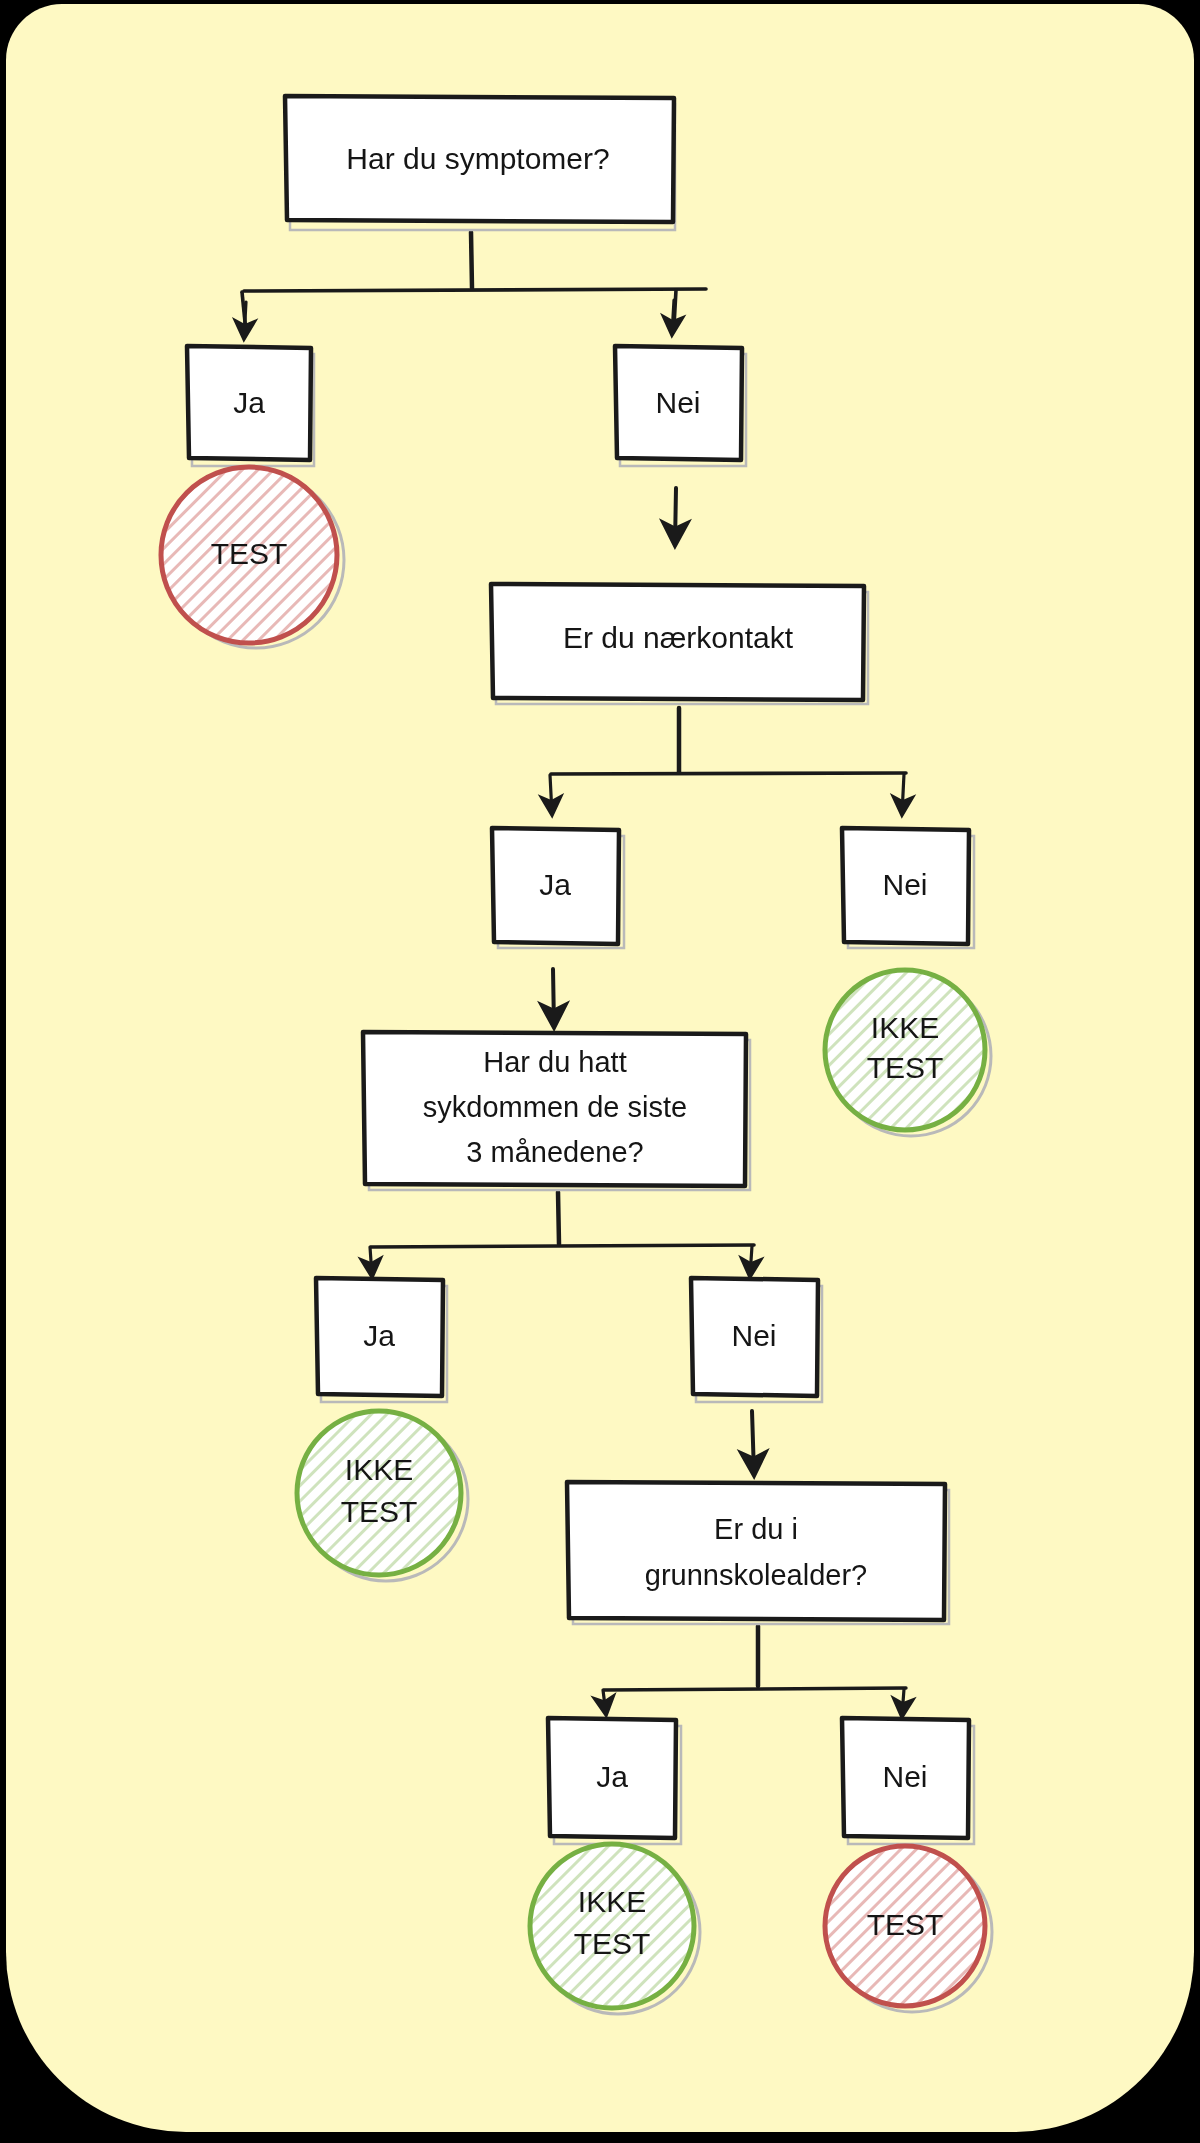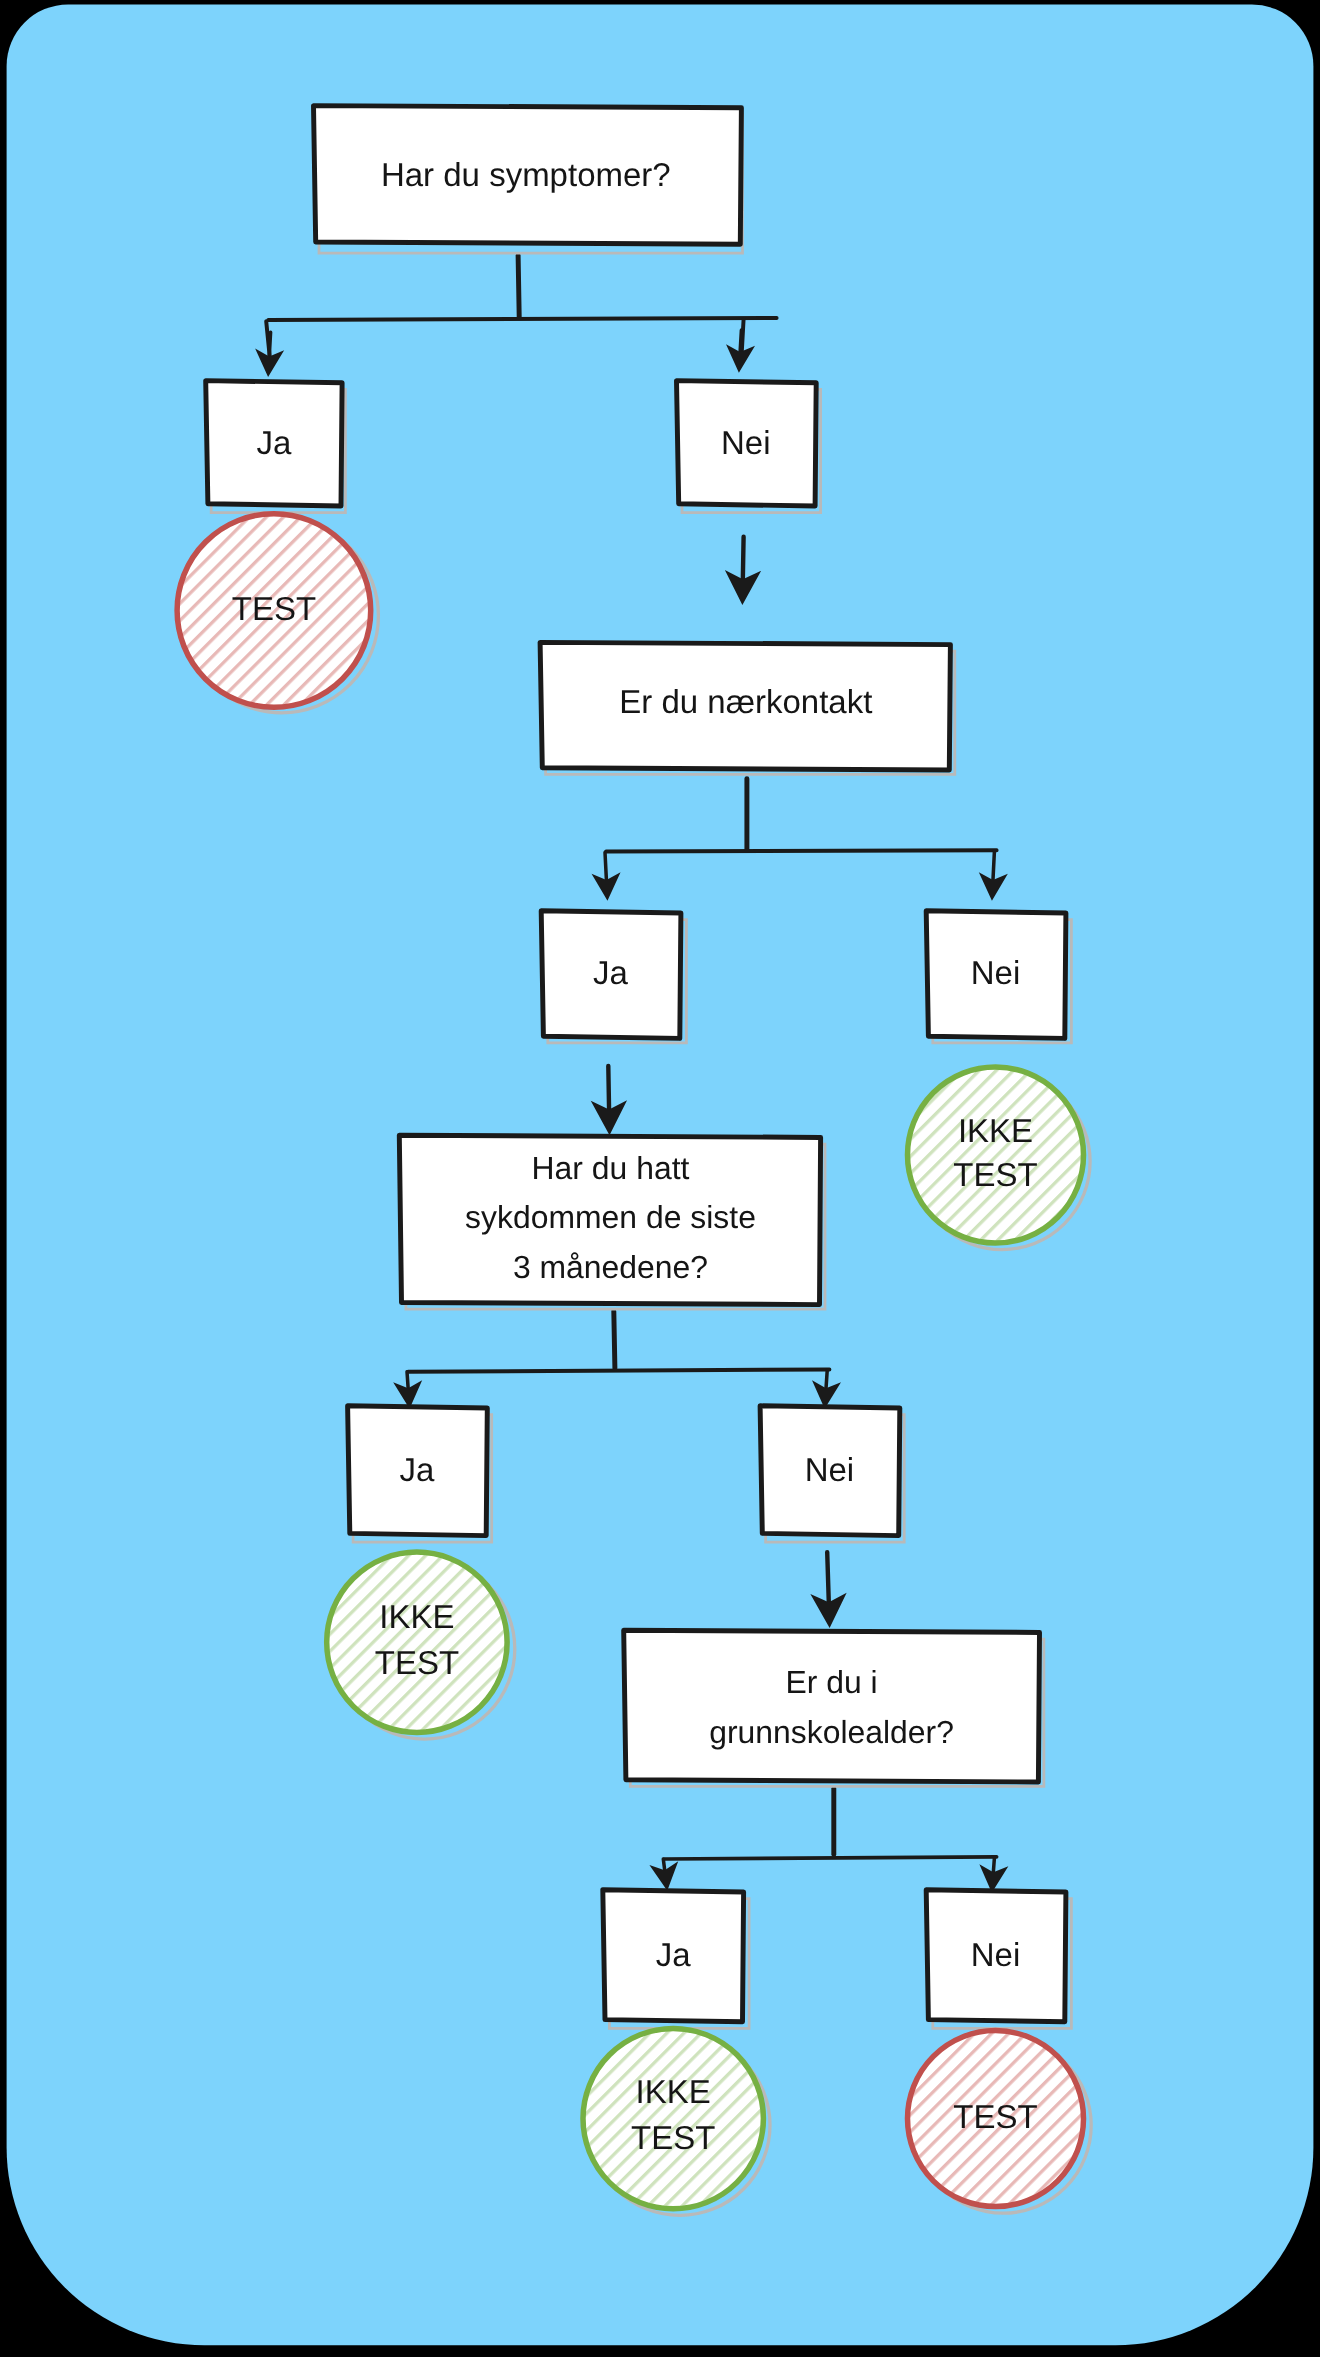--- a/index.html
+++ b/index.html
@@ -1,20 +1,20 @@
 <!DOCTYPE html>
 <html><head>
 <meta charset="utf-8">
 <title>Decision Flowchart</title>
 <style>
   html,body{margin:0;padding:0;background:#000;}
   body{font-family:"Liberation Sans","DejaVu Sans",sans-serif;}
   #stage{position:relative;width:1200px;height:2143px;background:#000;overflow:hidden;}
   #card{position:absolute;left:6px;top:4px;width:1188px;height:2128px;
-        background:#7dd3fc;border-radius:56px 56px 180px 180px;overflow:hidden;}
+        background:#fef9c3;border-radius:56px 56px 180px 180px;overflow:hidden;}
   #svgwrap{position:absolute;left:0;top:0;width:1188px;height:2128px;}
   svg{display:block;}
   .nodelabel{font-family:"Liberation Sans","DejaVu Sans",sans-serif;
              font-size:30px;fill:#151515;text-anchor:middle;dominant-baseline:middle;}
   .nodelabel.small{font-size:29px;}
   .circlelabel{font-family:"Liberation Sans","DejaVu Sans",sans-serif;
                font-size:30px;fill:#151515;text-anchor:middle;dominant-baseline:middle;}
 </style>
 </head>
 <body>

